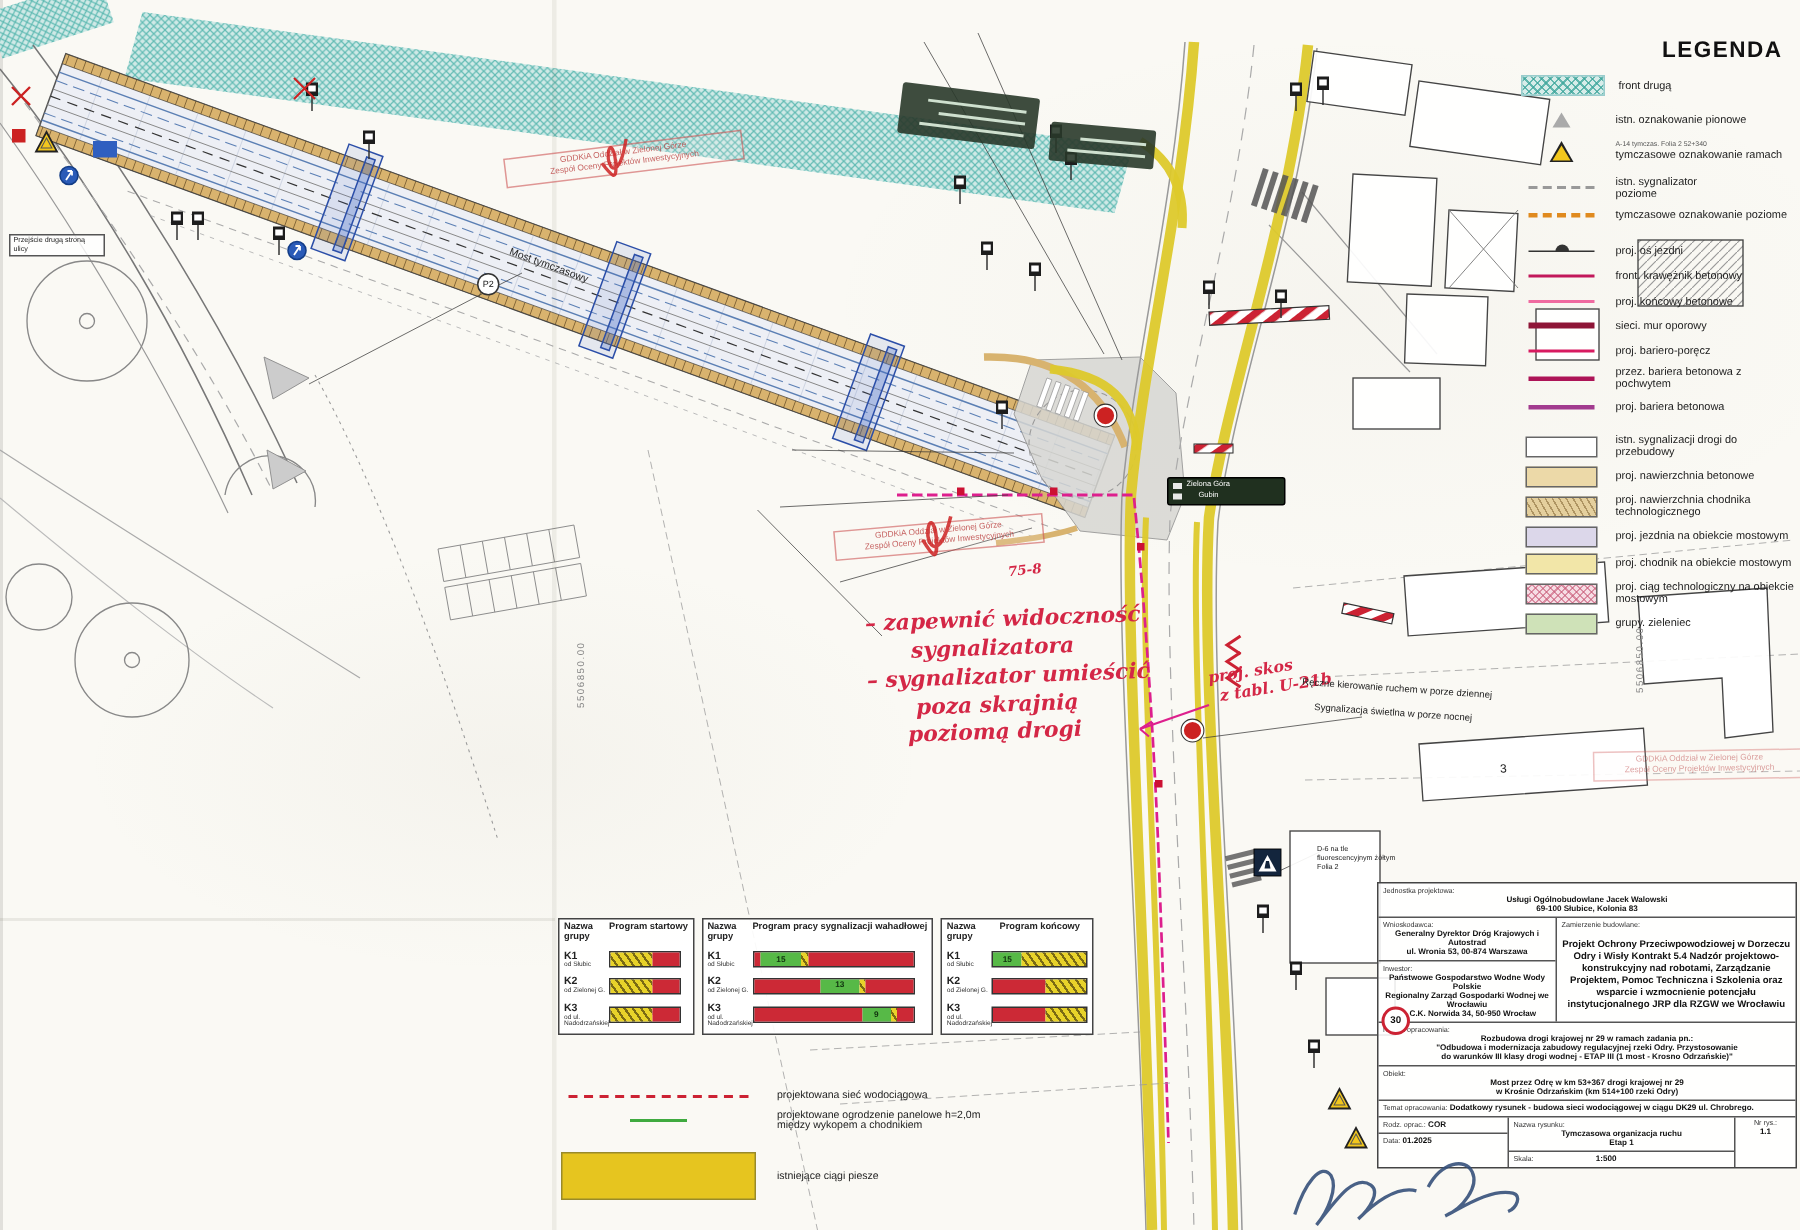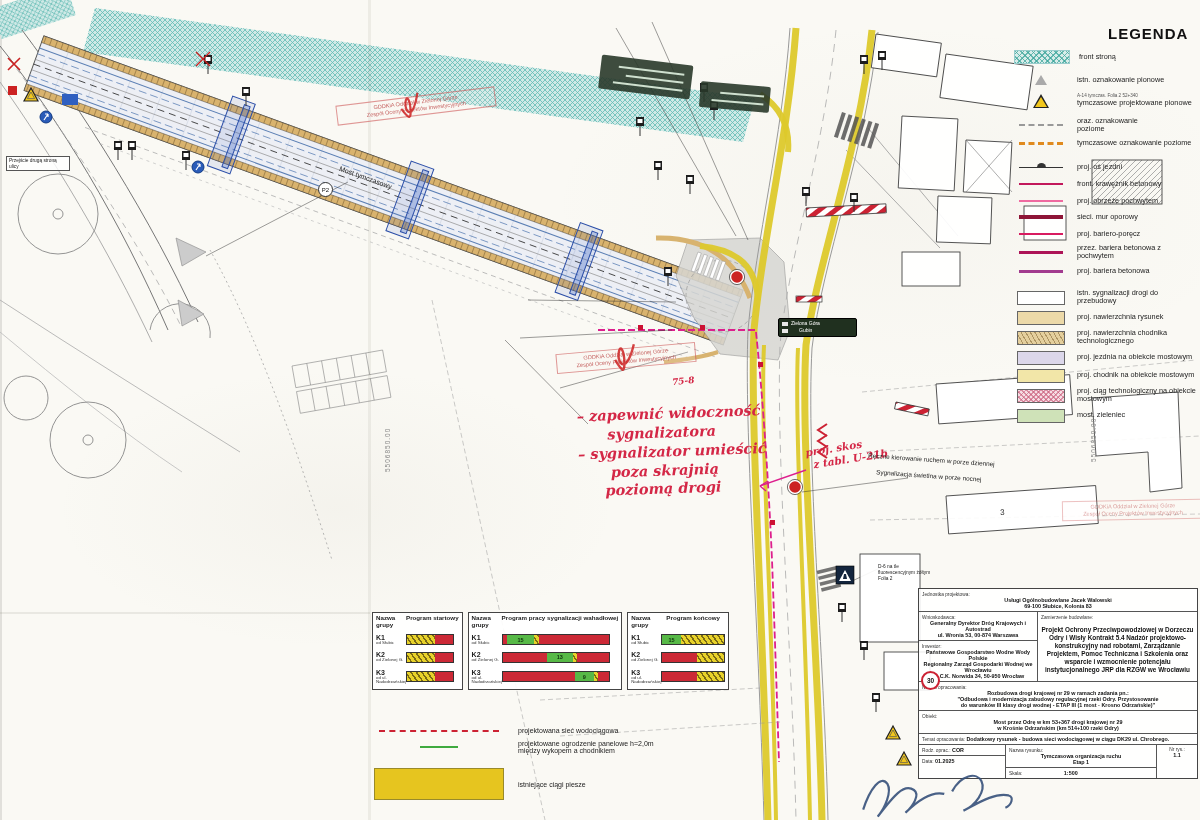--- a/index.html
+++ b/index.html
@@ -348,39 +348,39 @@
     <path d="M196,52 L210,66 M210,52 L196,66" stroke="#cc2222" stroke-width="1.4"></path>
   </svg>
 
   <div class="abs fold-v" style="left:368px;top:0;height:820px"></div>
   <div class="abs fold-h" style="left:0;top:612px;width:370px"></div>
 
   <div id="legend" class="abs">
     <div class="ltitle">LEGENDA</div>
     <div class="lrow">
         <div class="sw sw-teal"></div>
-        <span>front stroną</span>
+        <span>front drugą</span>
       </div>
     <div class="lrow" style="margin-top:10px">
         <div class="sw">
           <div class="tri-g"></div>
         </div>
         <span>istn. oznakowanie pionowe</span>
       </div>
     <div class="lrow" style="margin-top:8px">
         <div class="sw">
           <div class="tri-y"></div>
         </div>
-      <span><span class="tinynote" style="display:block">A-14 tymczas. Folia 2 52+340</span><span>tymczasowe projektowane pionowe</span></span>
+      <span><span class="tinynote" style="display:block">A-14 tymczas. Folia 2 52+340</span><span>tymczasowe oznakowanie ramach</span></span>
       </div>
     <div class="lrow" style="margin-top:10px">
         <div class="sw">
           <div class="swline ln-dash-gray"></div>
         </div>
-        <span style="width:78px">oraz. oznakowanie poziome</span>
+        <span style="width:78px">istn. sygnalizator poziome</span>
       </div>
     <div class="lrow">
         <div class="sw">
           <div class="swline ln-dash-or"></div>
         </div>
         <span>tymczasowe oznakowanie poziome</span>
       </div>
     <div class="lrow" style="margin-top:12px">
         <div class="sw">
           <div class="swline ln-axis"></div>
@@ -390,21 +390,21 @@
     <div class="lrow">
         <div class="sw">
           <div class="swline ln-c1"></div>
         </div>
         <span>front. krawężnik betonowy</span>
       </div>
     <div class="lrow">
         <div class="sw">
           <div class="swline ln-c2"></div>
         </div>
-        <span>proj. obrzeże pochwytem</span>
+        <span>proj. końcowy betonowe</span>
       </div>
     <div class="lrow">
         <div class="sw">
           <div class="swline ln-c3"></div>
         </div>
         <span>sieci. mur oporowy</span>
       </div>
     <div class="lrow">
         <div class="sw">
           <div class="swline ln-c4"></div>
@@ -426,21 +426,21 @@
     <div class="lrow" style="margin-top:12px">
         <div class="sw">
           <div class="bx bx-white"></div>
         </div>
         <span>istn. sygnalizacji drogi do przebudowy</span>
       </div>
     <div class="lrow" style="margin-top:6px">
         <div class="sw">
           <div class="bx bx-tan"></div>
         </div>
-        <span>proj. nawierzchnia rysunek</span>
+        <span>proj. nawierzchnia betonowe</span>
       </div>
     <div class="lrow" style="margin-top:6px">
         <div class="sw">
           <div class="bx bx-tanh"></div>
         </div>
         <span>proj. nawierzchnia chodnika technologicznego</span>
       </div>
     <div class="lrow" style="margin-top:6px">
         <div class="sw">
           <div class="bx bx-lav"></div>
@@ -456,21 +456,21 @@
     <div class="lrow" style="margin-top:6px">
         <div class="sw">
           <div class="bx bx-pink"></div>
         </div>
         <span>proj. ciąg technologiczny na obiekcie mostowym</span>
       </div>
     <div class="lrow" style="margin-top:6px">
         <div class="sw">
           <div class="bx bx-grn"></div>
         </div>
-        <span>most. zieleniec</span>
+        <span>grupy. zieleniec</span>
       </div>
   </div>
 
   <div id="sigtables" class="abs">
     <div class="sigt">
       <div class="hd">
           <div class="hg">Nazwa grupy</div>
         <div class="hp">Program startowy</div>
         </div>
       <div class="srow">

